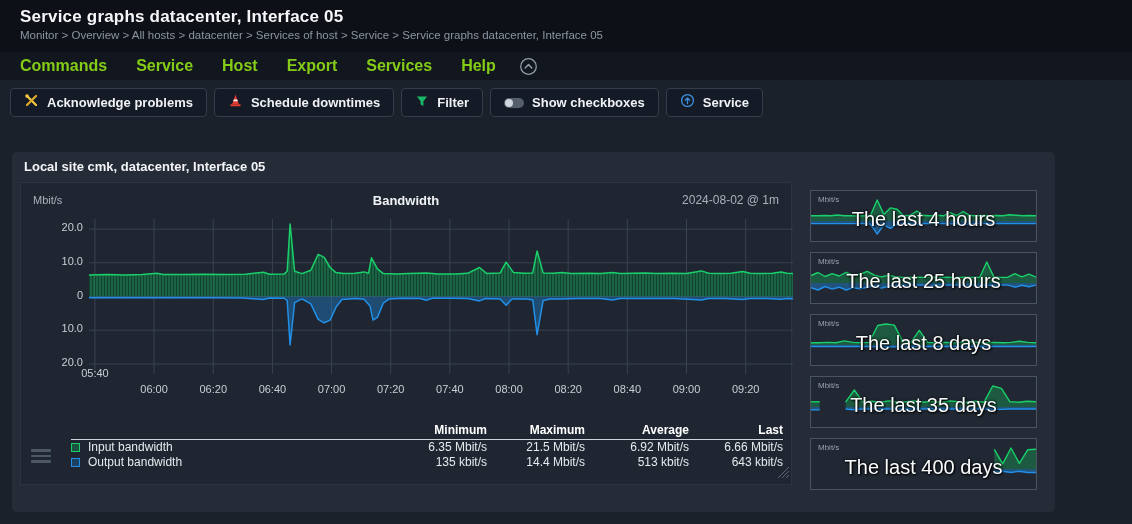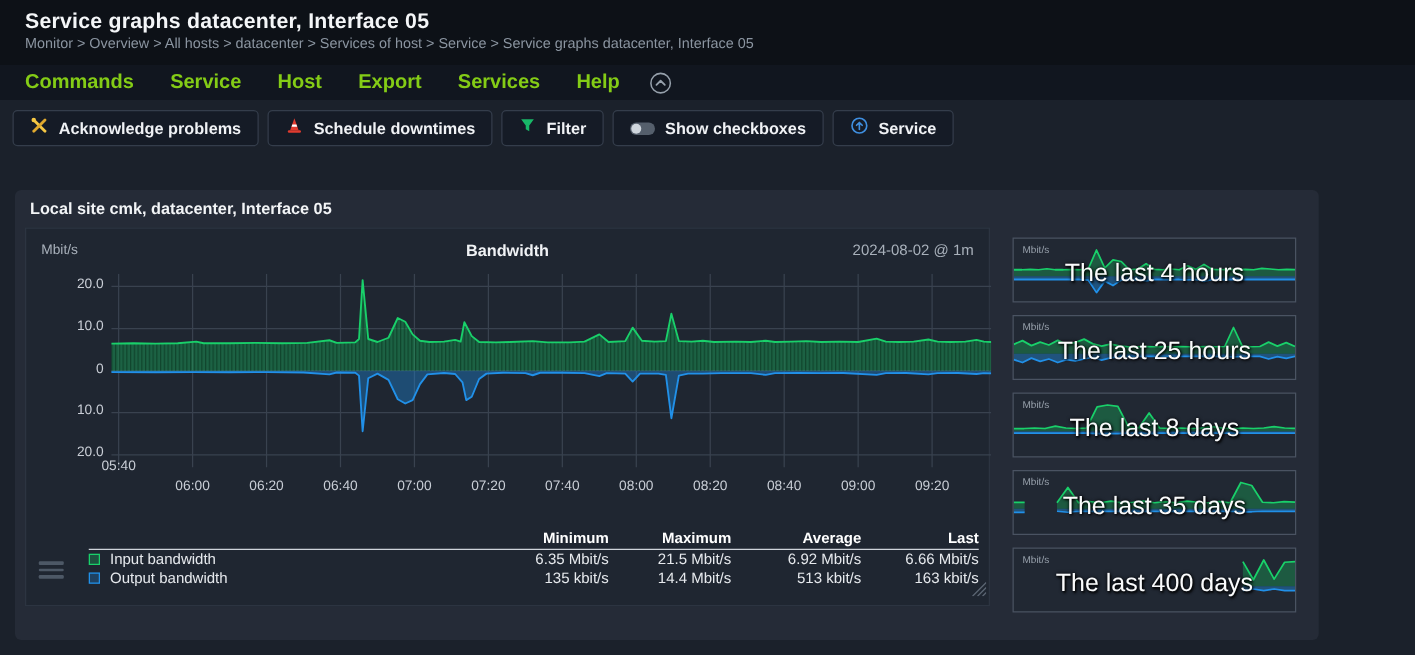--- a/index.html
+++ b/index.html
@@ -174,21 +174,21 @@
           <div class="lc-4">6.66 Mbit/s</div>
         </div>
         <div class="legend-row">
           <div class="lc-label">
             <span class="swatch" id="swatch-1" style="border-color: rgb(33, 144, 232); background: rgba(33, 144, 232, 0.267);"></span>
             <span>Output bandwidth</span>
           </div>
           <div class="lc-1">135 kbit/s</div>
           <div class="lc-2">14.4 Mbit/s</div>
           <div class="lc-3">513 kbit/s</div>
-          <div class="lc-4">163 kbit/s</div>
+          <div class="lc-4">643 kbit/s</div>
         </div>
       </div>
 
       <div class="hamburger-icon">
           <div></div>
           <div></div>
           <div></div>
         </div>
       <span class="resize-handle">
         <svg width="12" height="12" viewBox="0 0 12 12">

